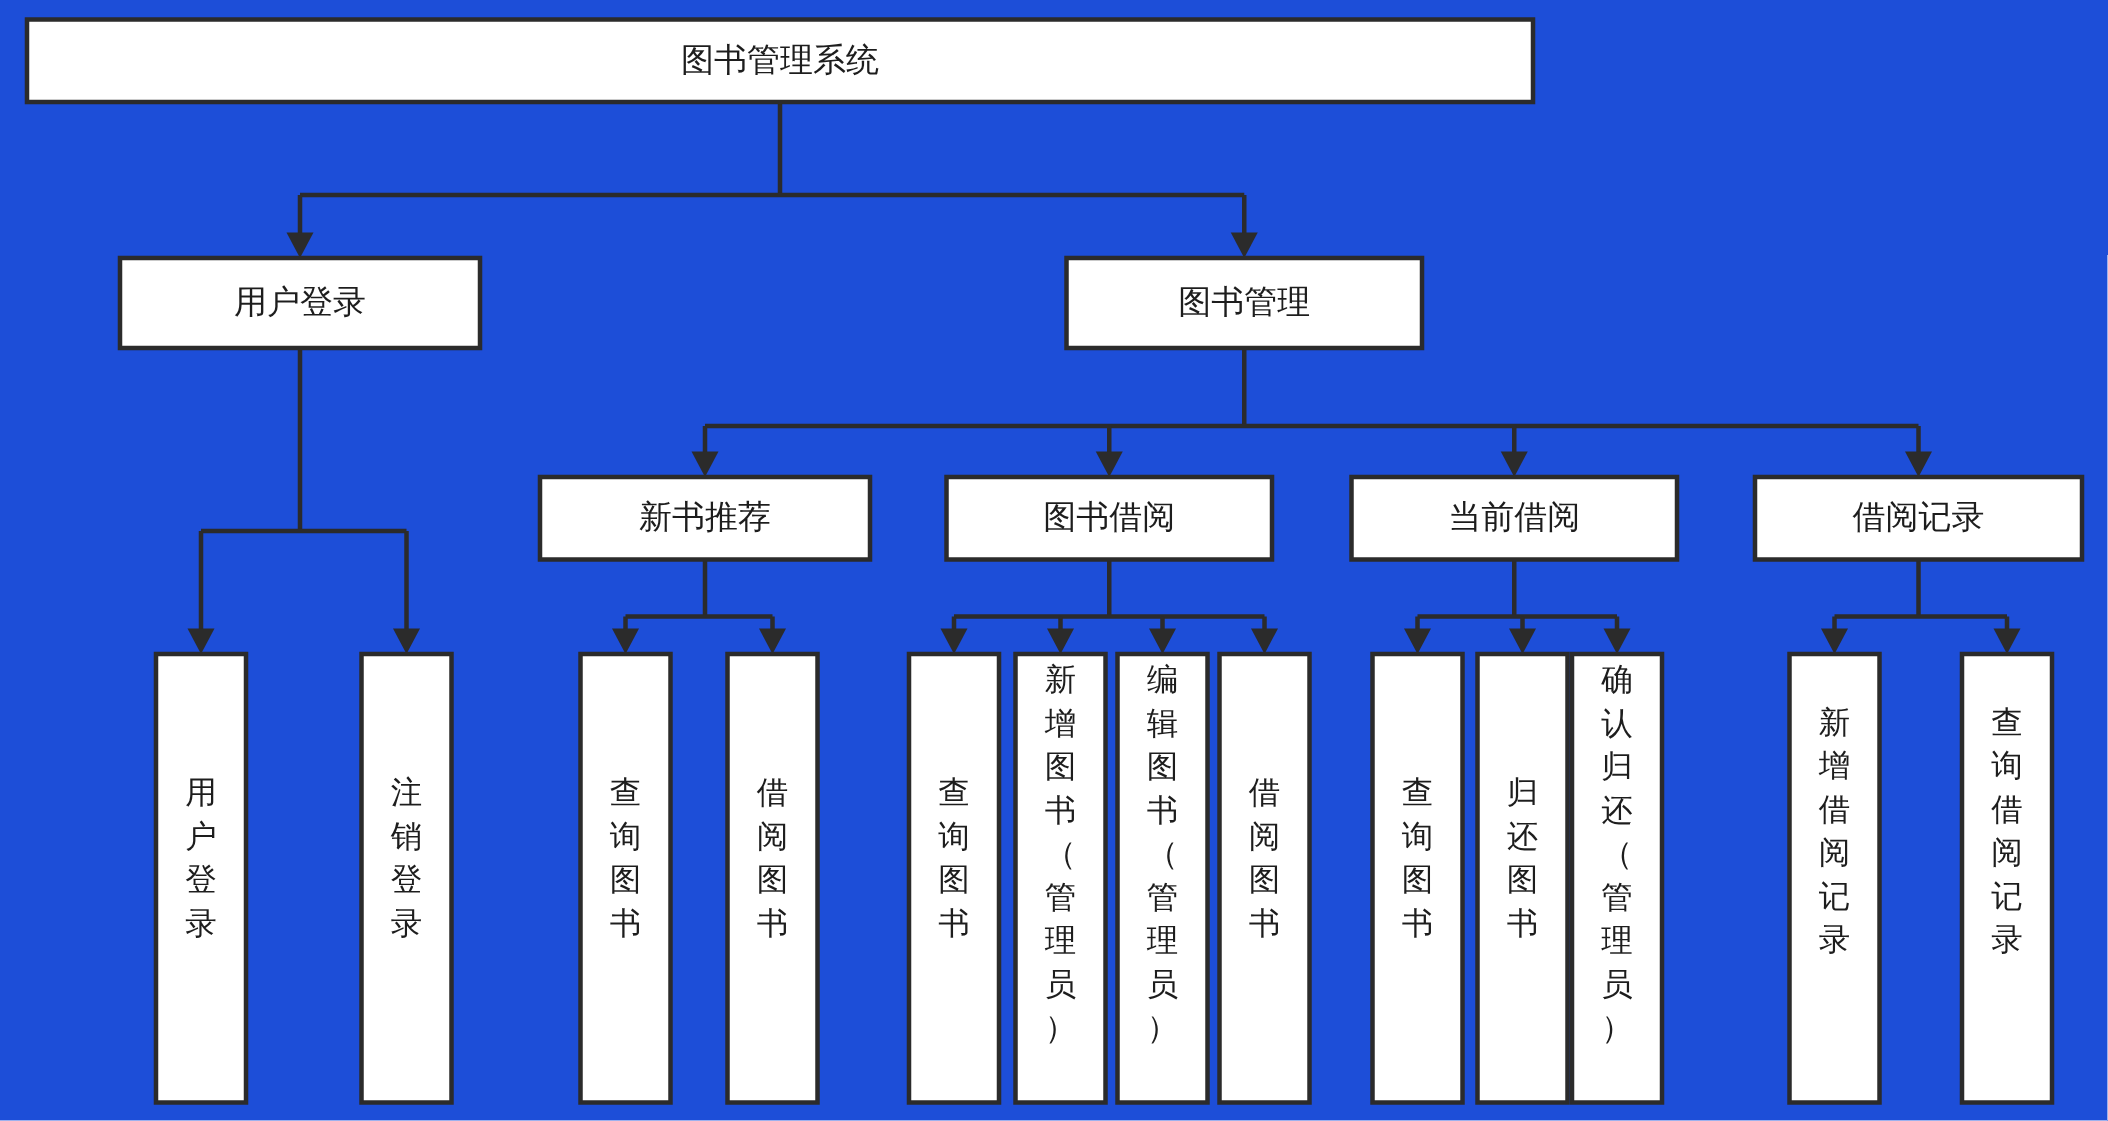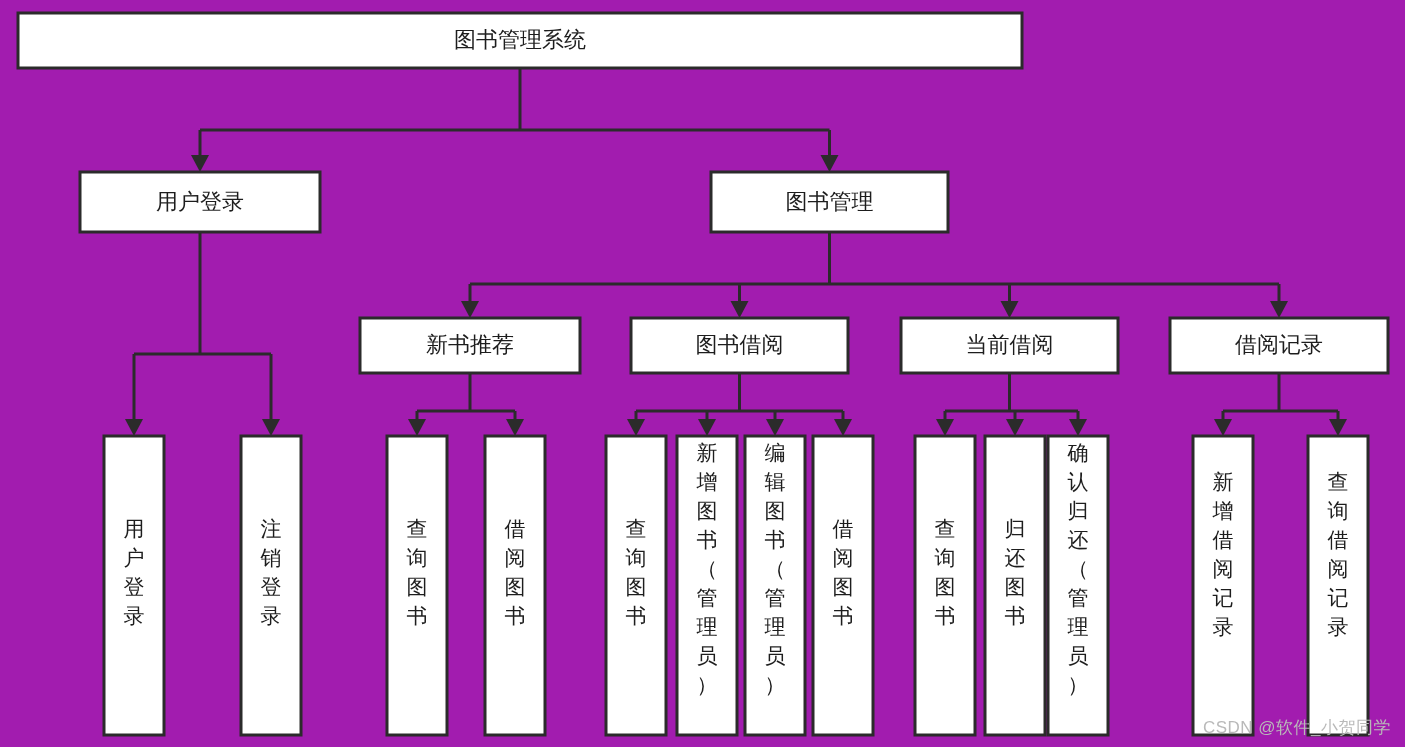--- a/index.html
+++ b/index.html
@@ -10,21 +10,21 @@
   body {
     width: 1405px;
     height: 747px;
     font-family: "Liberation Sans", "DejaVu Sans", sans-serif;
     overflow: hidden;
   }
   #diagram-root {
     position: relative;
     width: 1405px;
     height: 747px;
-    background: #a21caf;
+    background: #1d4ed8;
   }
   svg#diagram-canvas {
     position: absolute;
     top: 0;
     left: 0;
     width: 1405px;
     height: 747px;
     display: block;
   }
   .node-box {
@@ -202,14 +202,13 @@
         <g>
           <rect x="1193" y="436" width="60" height="299" class="node-box"></rect>
           <text x="1223" y="488.5" class="node-label-v"><tspan x="1223" dy="0">新</tspan><tspan x="1223" dy="29">增</tspan><tspan x="1223" dy="29">借</tspan><tspan x="1223" dy="29">阅</tspan><tspan x="1223" dy="29">记</tspan><tspan x="1223" dy="29">录</tspan></text>
         </g>
         <g>
           <rect x="1308" y="436" width="60" height="299" class="node-box"></rect>
           <text x="1338" y="488.5" class="node-label-v"><tspan x="1338" dy="0">查</tspan><tspan x="1338" dy="29">询</tspan><tspan x="1338" dy="29">借</tspan><tspan x="1338" dy="29">阅</tspan><tspan x="1338" dy="29">记</tspan><tspan x="1338" dy="29">录</tspan></text>
         </g>
       </g>
   </svg>
-  <div class="watermark">CSDN @软件_小贺同学</div>
 </div>
 
 </body></html>

